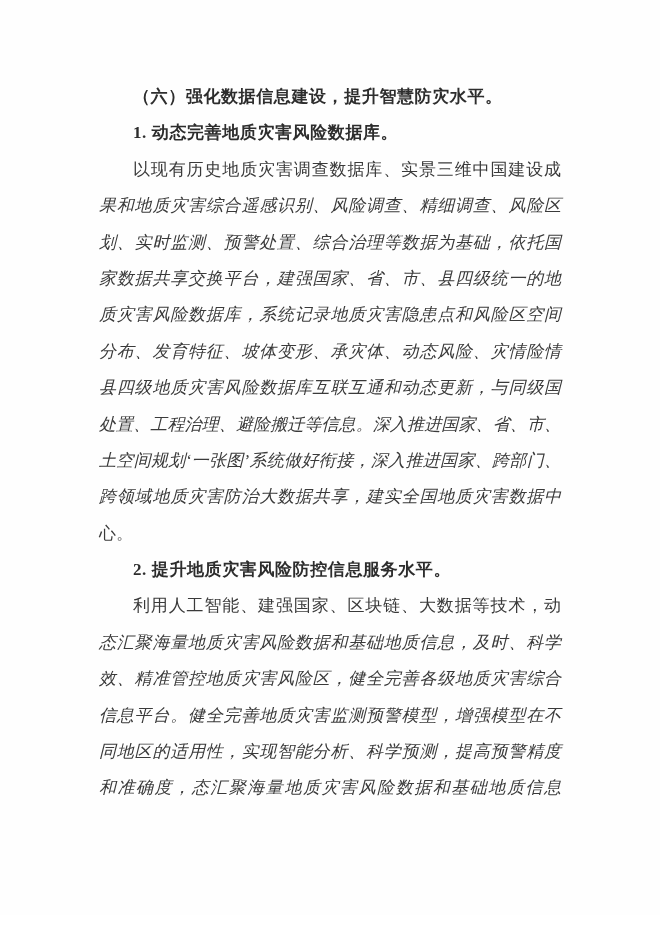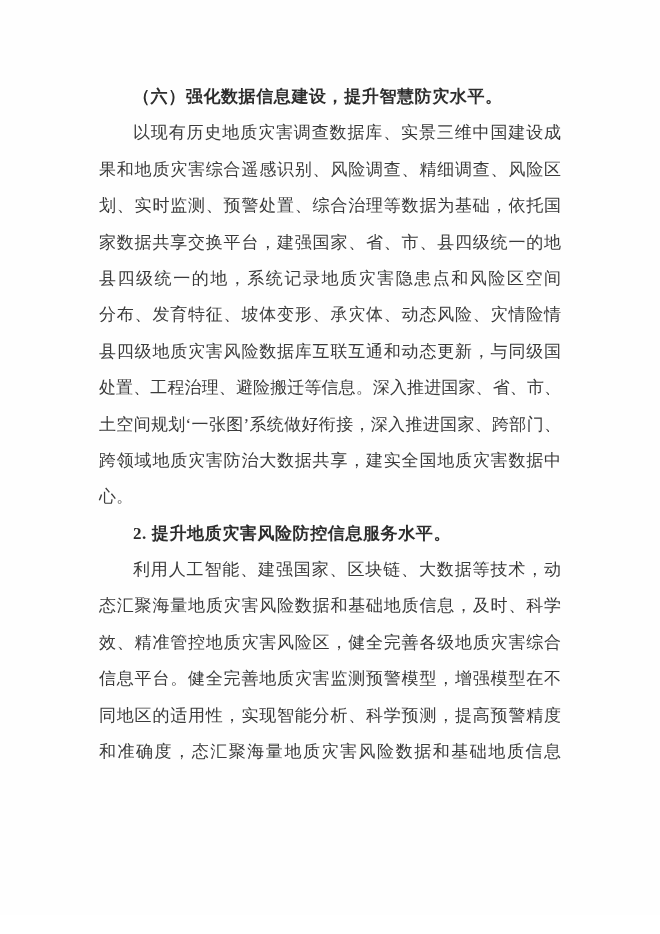--- a/index.html
+++ b/index.html
@@ -25,20 +25,21 @@
   .line {
     font-size: 17px;
     line-height: 36.4px;
     height: 36.4px;
     overflow: visible;
   }
   
   .b {
     text-align: justify;
     text-align-last: justify;
+    font-style: italic;
   }
   
   .bi {
     text-align: justify;
     text-align-last: justify;
     padding-left: 34px;
   }
   
   .h {
     font-weight: bold;
@@ -60,25 +61,26 @@
     color: #444444;
     letter-spacing: 1px;
   }
 </style>
 </head>
 <body>
 
 <div class="page">
   <div class="content">
     <div class="line h">（六）强化数据信息建设，提升智慧防灾水平。</div>
+    <div class="line h">1. 动态完善地质灾害风险数据库。</div>
     <div class="line bi">以现有历史地质灾害调查数据库、实景三维中国建设成</div>
     <div class="line b">果和地质灾害综合遥感识别、风险调查、精细调查、风险区</div>
     <div class="line b">划、实时监测、预警处置、综合治理等数据为基础，依托国</div>
     <div class="line b">家数据共享交换平台，建强国家、省、市、县四级统一的地</div>
-    <div class="line b">县四级统一的地，系统记录地质灾害隐患点和风险区空间</div>
+    <div class="line b">质灾害风险数据库，系统记录地质灾害隐患点和风险区空间</div>
     <div class="line b">分布、发育特征、坡体变形、承灾体、动态风险、灾情险情</div>
     <div class="line b">县四级地质灾害风险数据库互联互通和动态更新，与同级国</div>
     <div class="line b">处置、工程治理、避险搬迁等信息。深入推进国家、省、市、</div>
     <div class="line b">土空间规划‘一张图’系统做好衔接，深入推进国家、跨部门、</div>
     <div class="line b">跨领域地质灾害防治大数据共享，建实全国地质灾害数据中</div>
     <div class="line tail">心。</div>
     <div class="line h">2. 提升地质灾害风险防控信息服务水平。</div>
     <div class="line bi">利用人工智能、建强国家、区块链、大数据等技术，动</div>
     <div class="line b">态汇聚海量地质灾害风险数据和基础地质信息，及时、科学</div>
     <div class="line b">效、精准管控地质灾害风险区，健全完善各级地质灾害综合</div>

